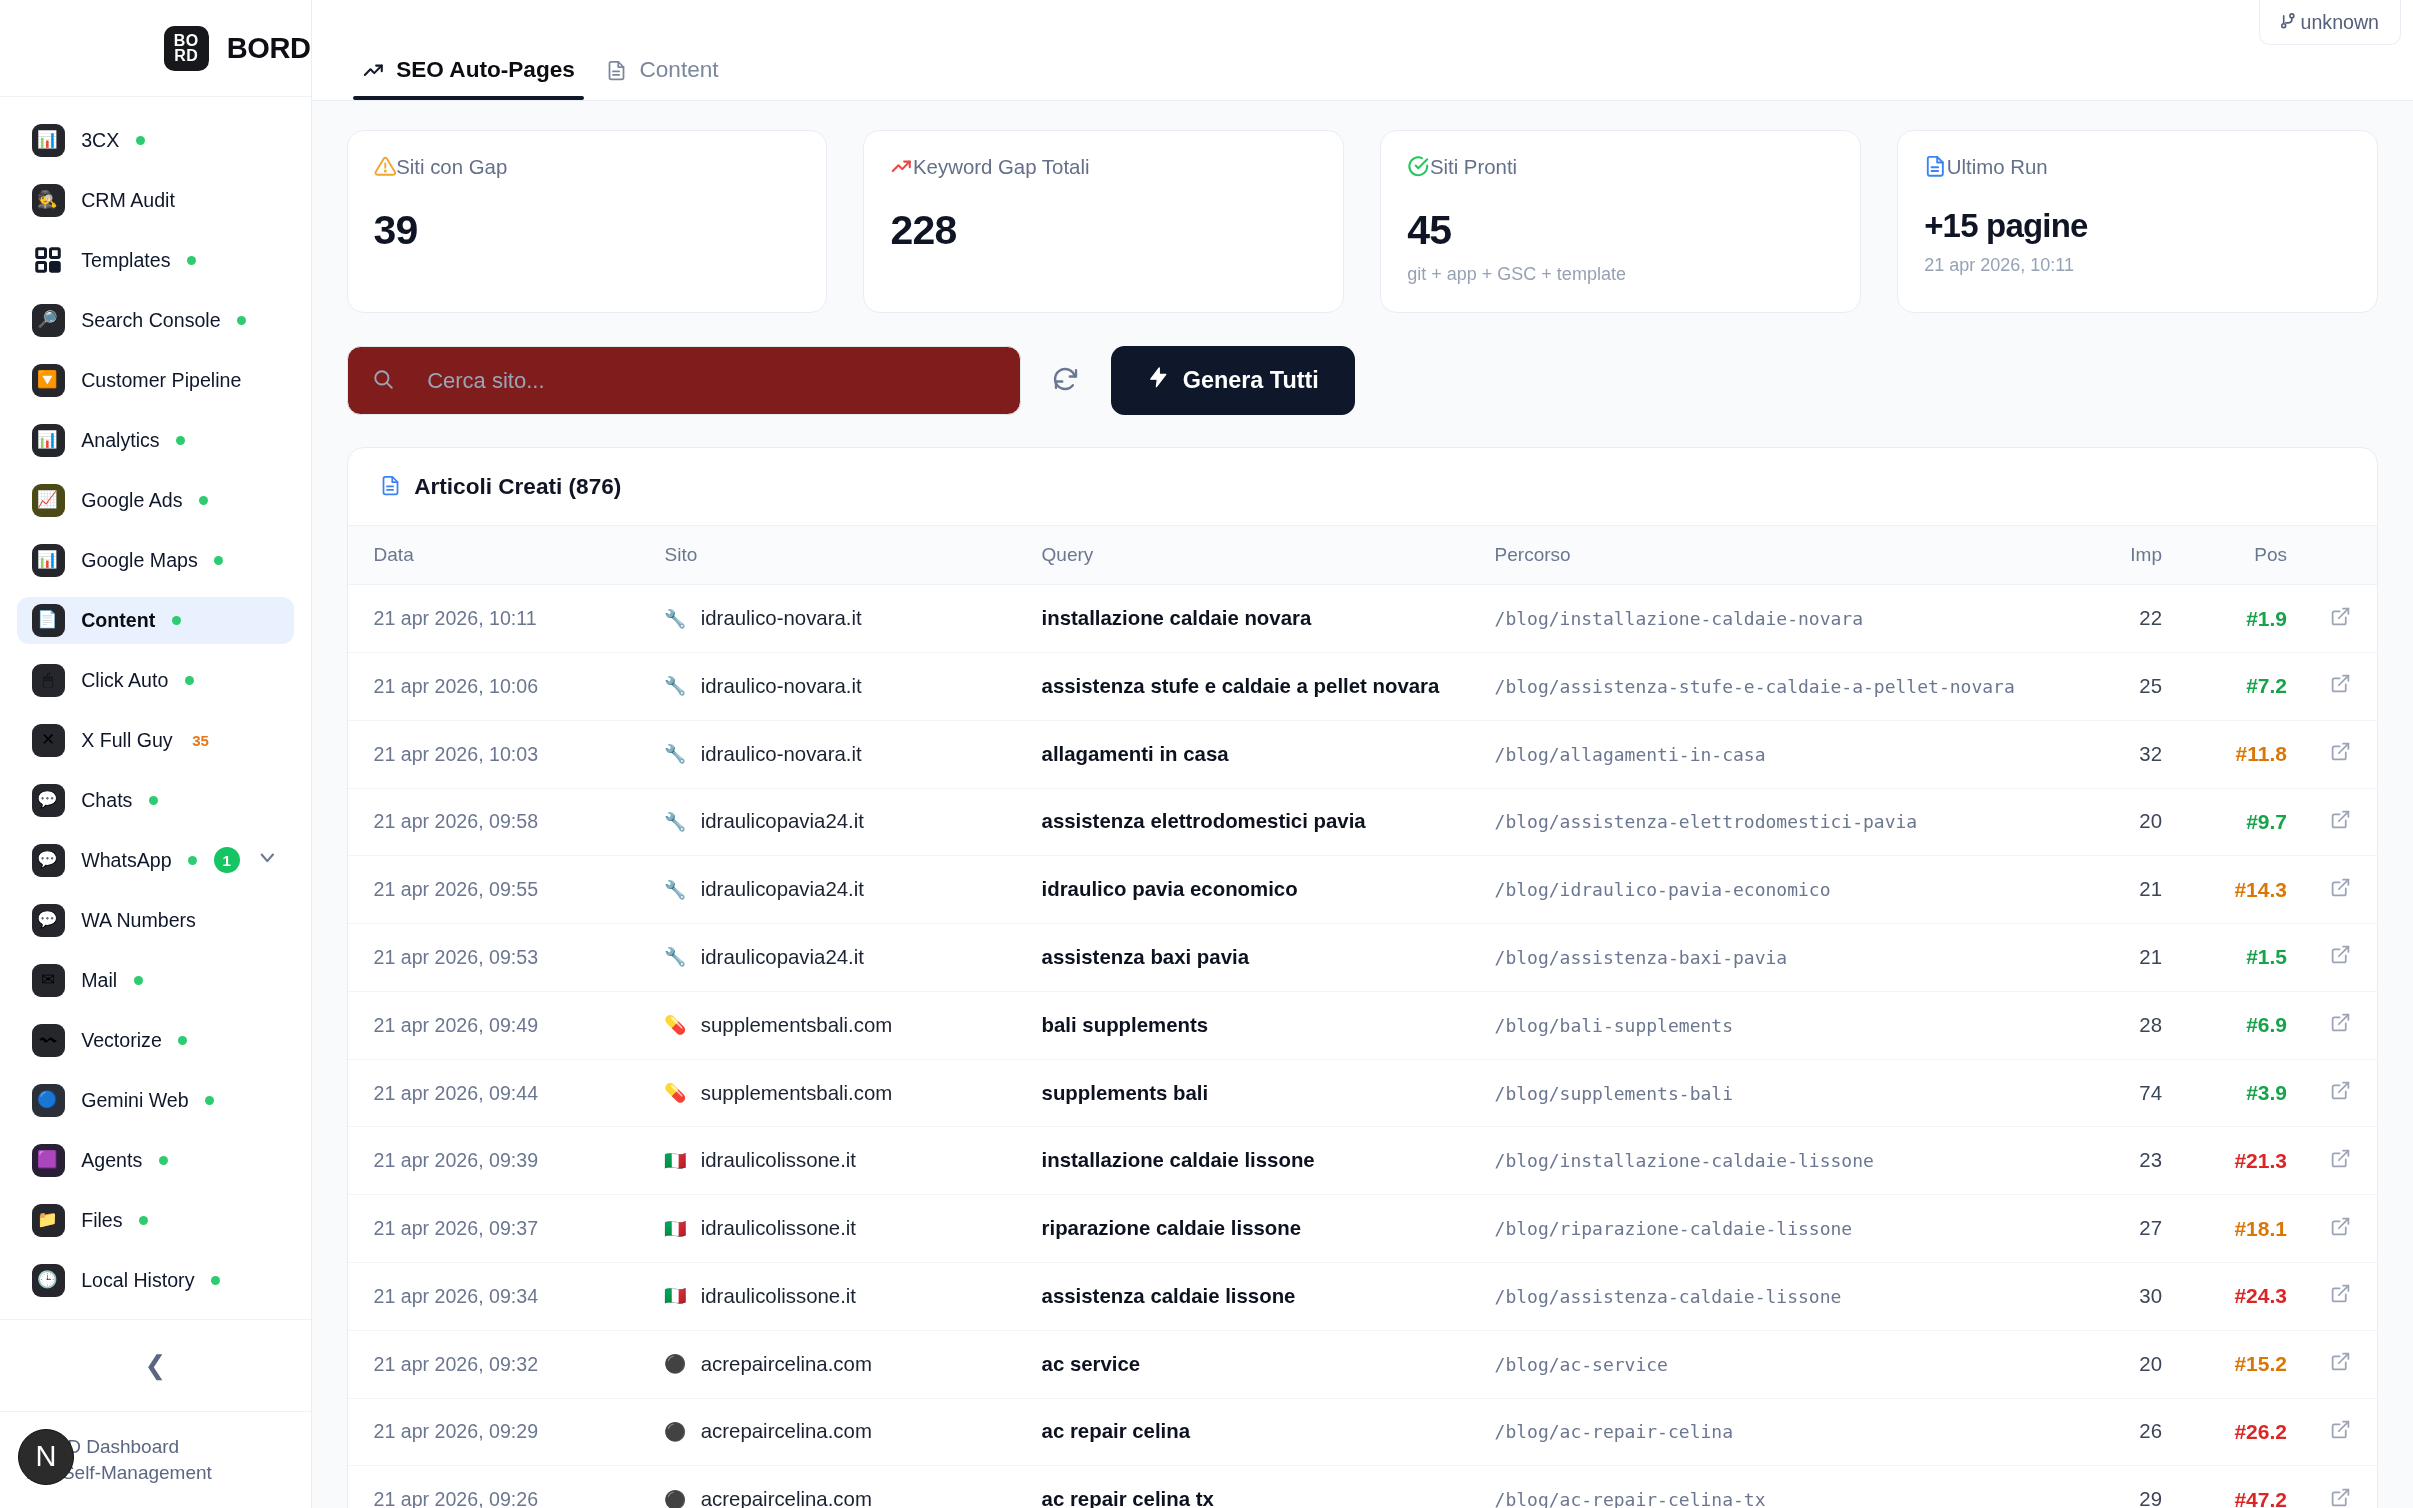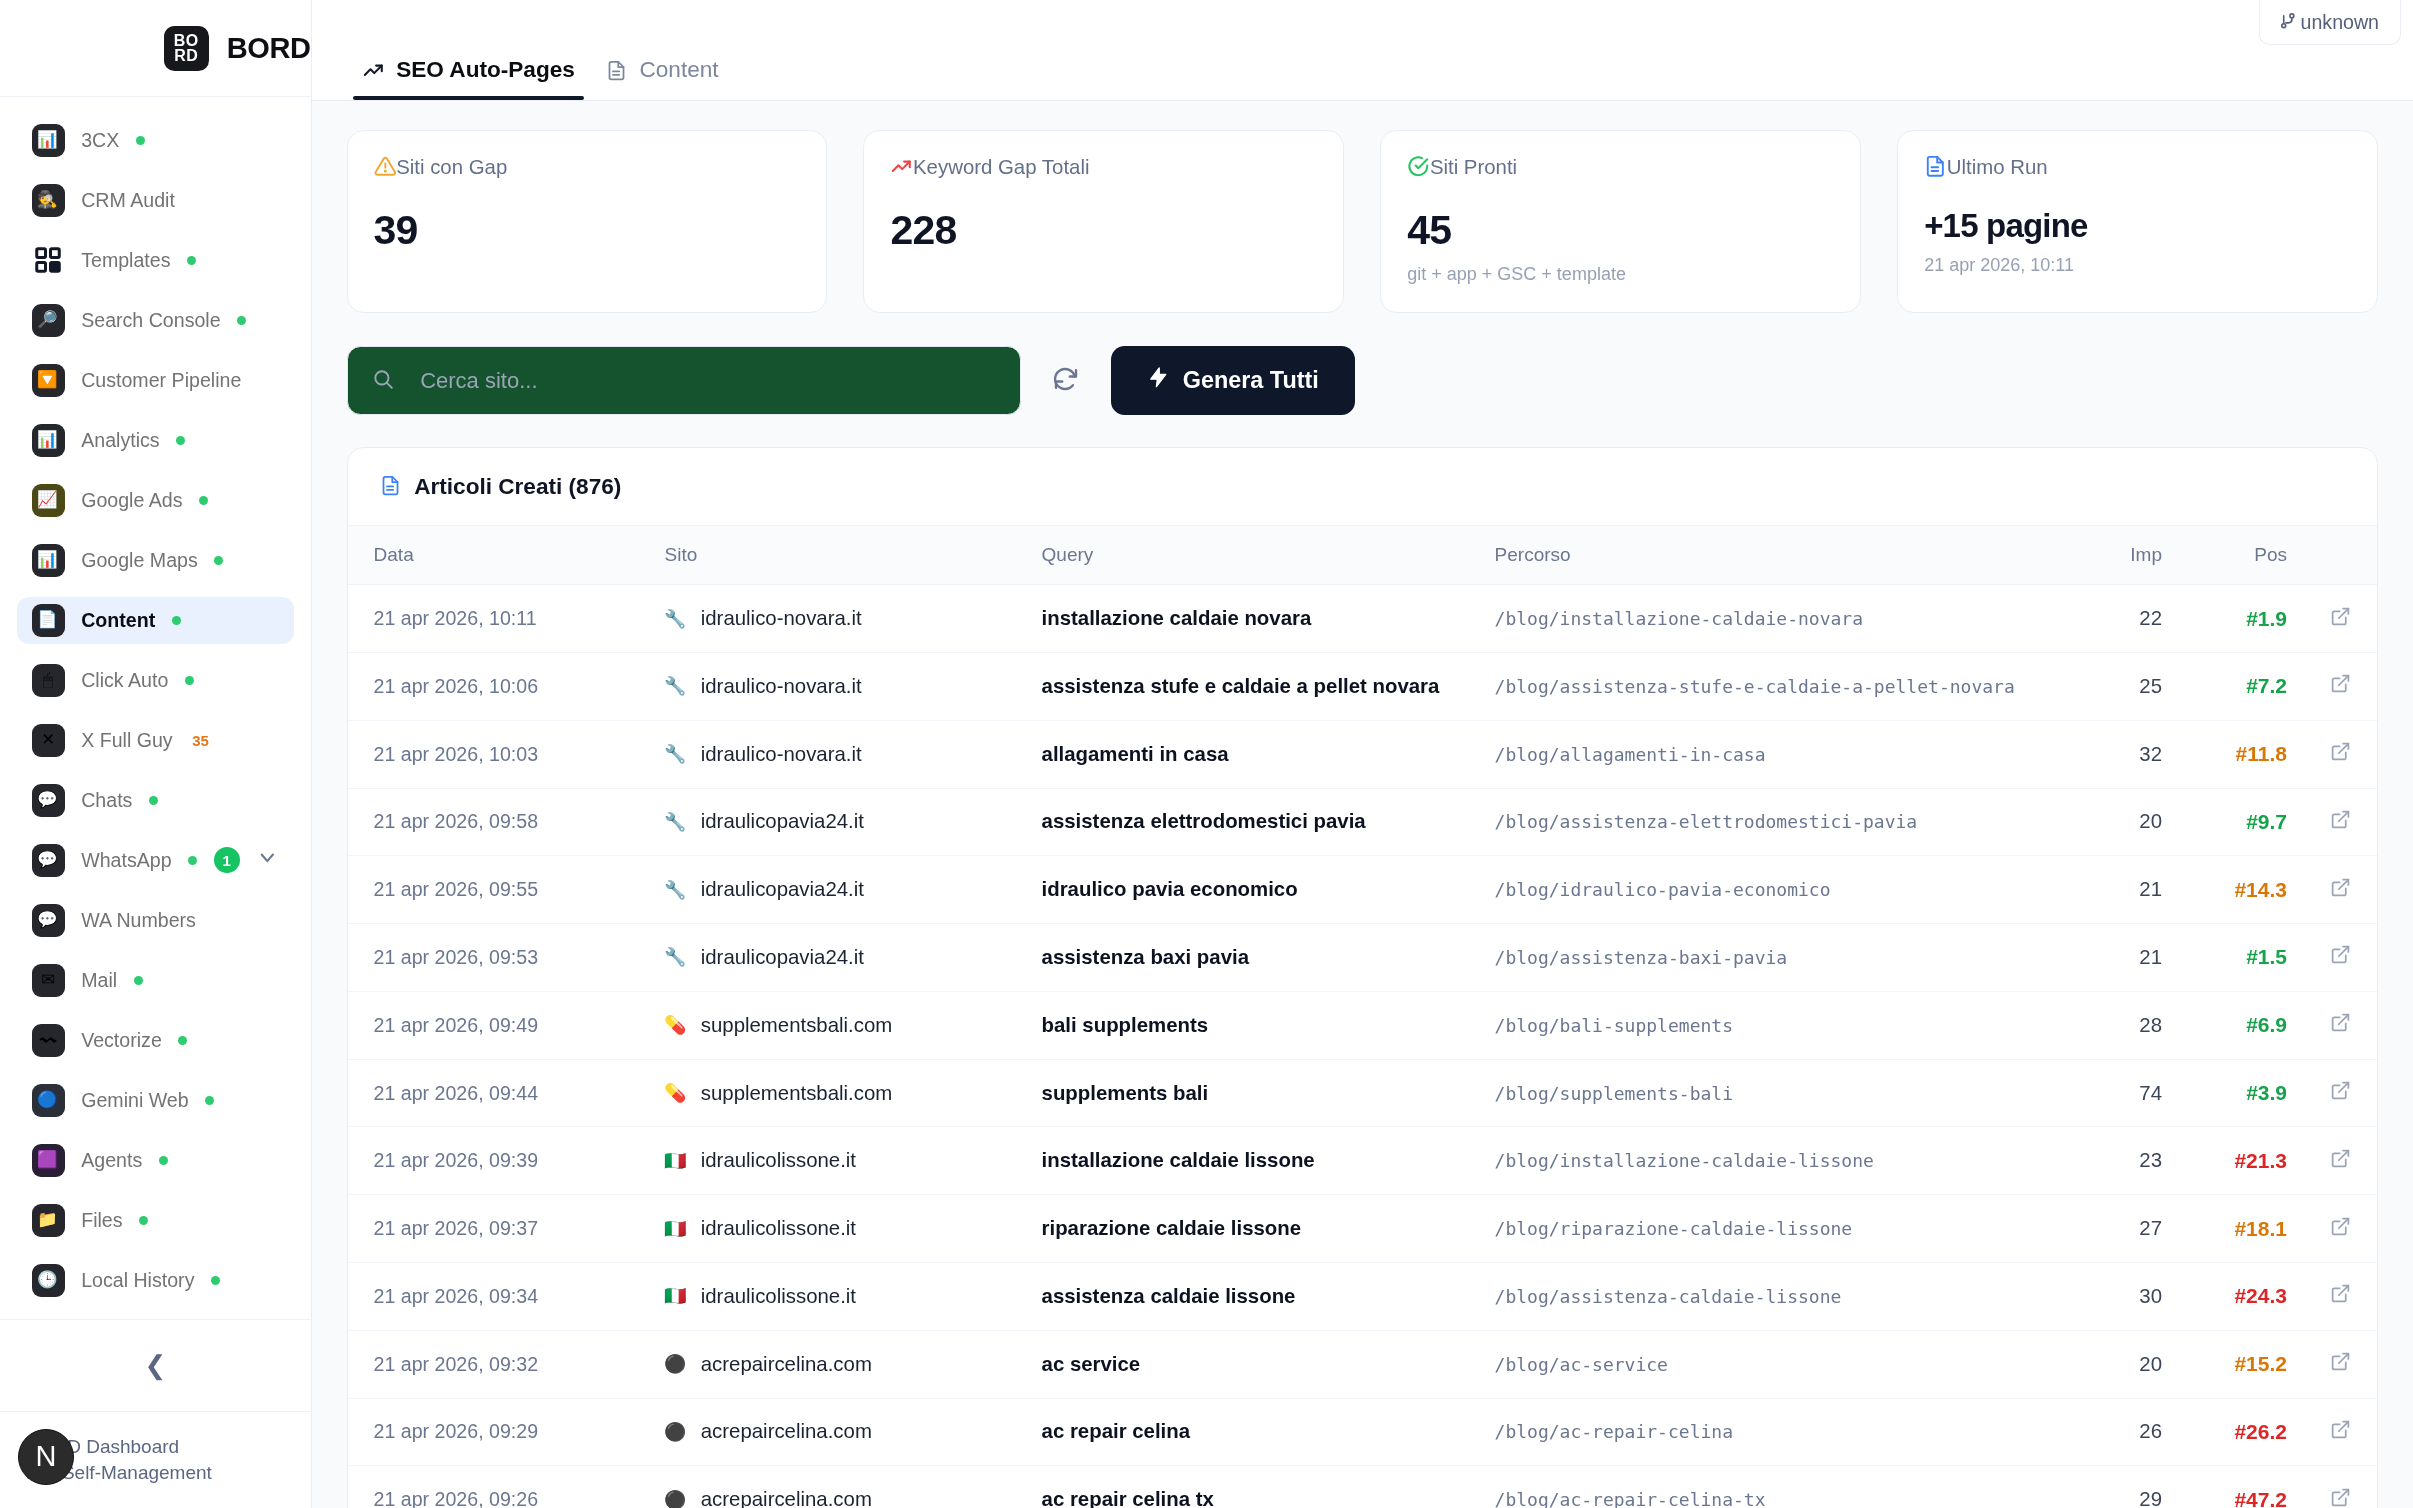--- a/index.html
+++ b/index.html
@@ -52,21 +52,21 @@
     width: 33px; height: 33px; border-radius: 9px;
     background: #26272c; flex: 0 0 auto;
     display: flex; align-items: center; justify-content: center;
     font-size: 16.6px; line-height: 1; overflow: hidden;
   }
   .nav-ico.plain { background: transparent; }
   .nav-ico.olive { background: #4b4a17; }
   .nav-ico.purple { background: #2a2036; }
   .nav-ico.slate { background: #2b3038; }
   .nav-label {
-    font-size: 19.6px; color: #737373; font-weight: 400;
+    font-size: 19.6px; color: #0f172a; font-weight: 400;
     white-space: nowrap;
   }
   .nav-item.active .nav-label { color: #0b0d12; font-weight: 700; }
   .dot { width: 9px; height: 9px; border-radius: 50%; background: #2ecc71; flex: 0 0 auto; }
   .count-badge {
     font-size: 15px; color: #e8761a; font-weight: 700; margin-left: 3px;
   }
   .pill-badge {
     min-width: 26px; height: 26px; padding: 0 6px;
     border-radius: 13px; background: #16c464; color: #fff;
@@ -140,23 +140,23 @@
   }
   .card-head { display: flex; align-items: center; margin-bottom: 26px; }
   .card-title { font-size: 20.4px; color: #64708a; }
   .card-value { font-size: 41px; font-weight: 700; color: #0f1524; letter-spacing: -0.8px; }
   .card-value.small { font-size: 33px; }
   .card-sub { font-size: 18px; color: #97a1b4; margin-top: 10.6px; }
 
   .toolbar { display: flex; align-items: center; gap: 24px; margin: 33px 0 32px 0; }
   .search-box {
     width: 674px; height: 69px;
-    background: #14532d; border: 1.5px solid #e4e9f0;
+    background: #7f1d1d; border: 1.5px solid #e4e9f0;
     border-radius: 13.6px; display: flex; align-items: center;
-    gap: 26px; padding: 0 24px;
+    gap: 33px; padding: 0 24px;
   }
   .search-placeholder { font-size: 22px; color: #9aa4b6; }
   .refresh-btn {
     width: 42px; height: 42px; display: flex;
     align-items: center; justify-content: center; cursor: pointer;
   }
   .gen-btn {
     height: 69px; background: #0f172a; color: #ffffff;
     border-radius: 13.6px; display: flex; align-items: center;
     gap: 13.6px; padding: 0 36px; cursor: pointer; border: none;

